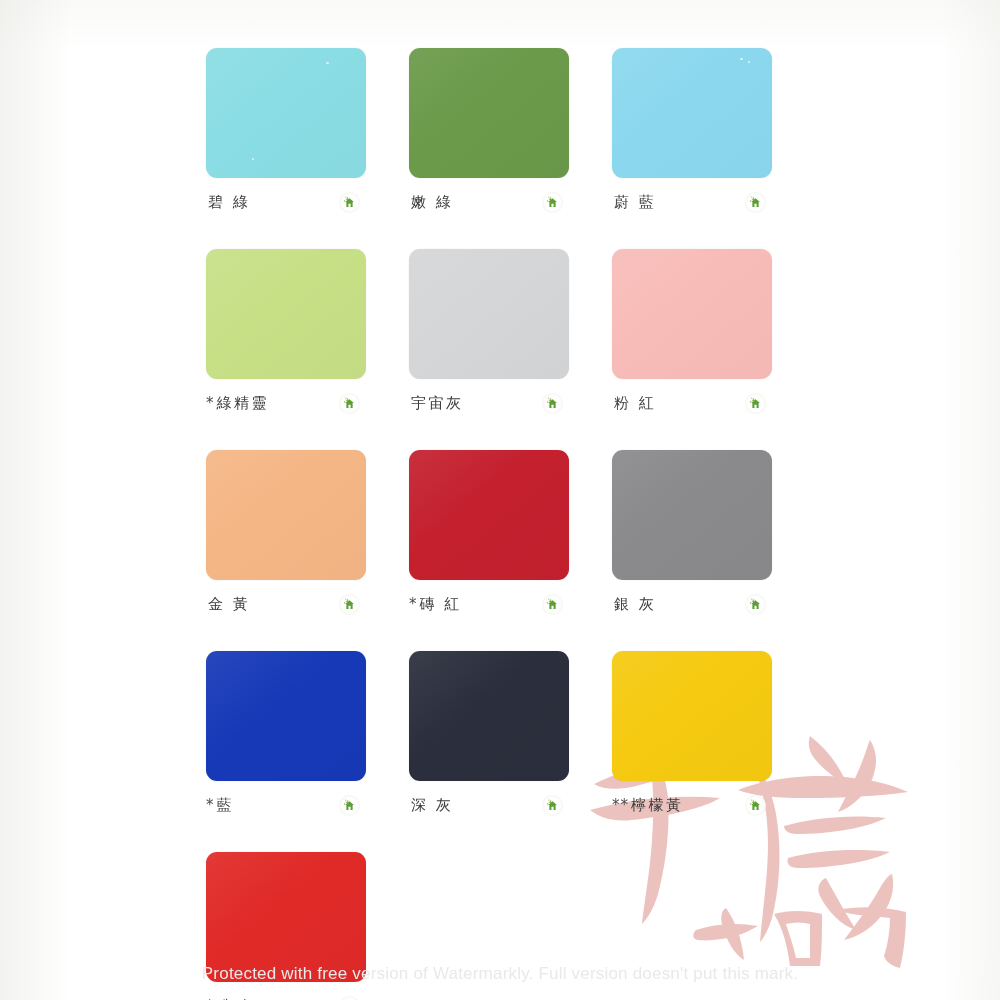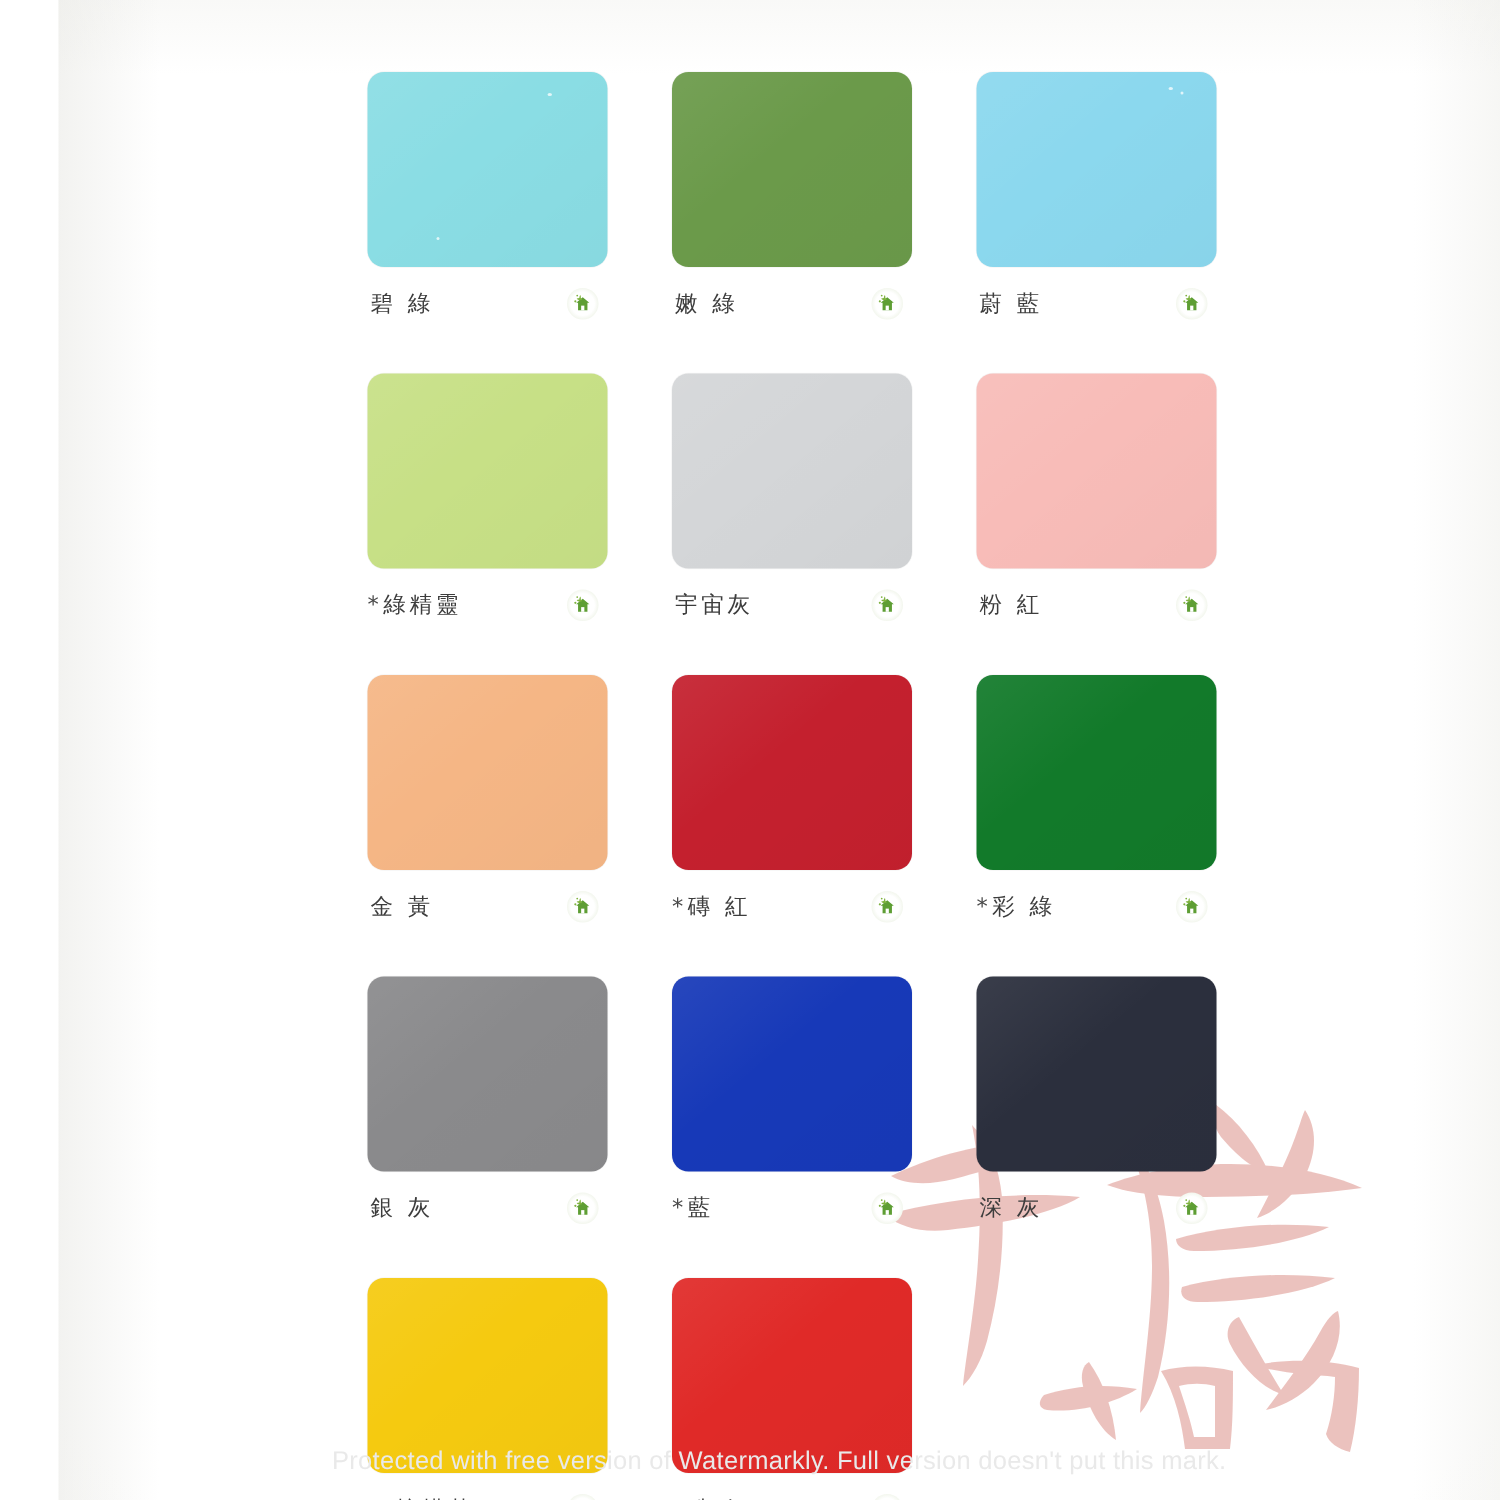--- a/index.html
+++ b/index.html
@@ -14,21 +14,20 @@
     overflow: hidden;
     position: relative;
   }
 
   
   #page {
     position: absolute;
     inset: 0;
     background:
       radial-gradient(ellipse 120% 110% at 50% 50%, #ffffff 58%, #fbfbfa 78%, #f4f4f2 100%);
-    margin-left: 39px;
   }
   #page::before {
     content: "";
     position: absolute;
     inset: 0;
     background:
       linear-gradient(90deg, rgba(232,232,228,.55) 0%, rgba(255,255,255,0) 7%),
       linear-gradient(270deg, rgba(236,236,232,.45) 0%, rgba(255,255,255,0) 6%),
       linear-gradient(180deg, rgba(240,240,236,.40) 0%, rgba(255,255,255,0) 5%);
     pointer-events: none;
@@ -305,36 +304,20 @@
             <rect x="10.3" y="14" width="3.4" height="5" fill="#ffffff"></rect>
             <path d="M5.5 6.5 C8 5.4 10.6 5.8 11.6 7.4 C9.6 8.6 6.8 8.4 5.5 6.5 Z" fill="#7FB23F"></path>
             <path d="M9.5 2.6 C10.4 4.6 10.1 6.6 8.9 7.6 C8 6 8.2 3.9 9.5 2.6 Z" fill="#7FB23F"></path>
             <circle cx="4.1" cy="9.4" r="1.15" fill="#7FB23F"></circle>
             <circle cx="6.1" cy="3.3" r="0.95" fill="#7FB23F"></circle>
           </svg>
         </span>
       </div>
     </div>
 
-    <div class="cell">
-      <div class="chip" style="background:#127A2A"></div>
-      <div class="caption">
-        <span class="label"><span class="star">*</span><span>彩 綠</span></span>
-        <span class="eco-icon">
-          <svg width="15" height="15" viewBox="0 0 24 24" aria-hidden="true">
-            <path d="M12 5 L19 11 H17 V19 H7 V11 H5 Z" fill="#5E9E34"></path>
-            <rect x="10.3" y="14" width="3.4" height="5" fill="#ffffff"></rect>
-            <path d="M5.5 6.5 C8 5.4 10.6 5.8 11.6 7.4 C9.6 8.6 6.8 8.4 5.5 6.5 Z" fill="#7FB23F"></path>
-            <path d="M9.5 2.6 C10.4 4.6 10.1 6.6 8.9 7.6 C8 6 8.2 3.9 9.5 2.6 Z" fill="#7FB23F"></path>
-            <circle cx="4.1" cy="9.4" r="1.15" fill="#7FB23F"></circle>
-            <circle cx="6.1" cy="3.3" r="0.95" fill="#7FB23F"></circle>
-          </svg>
-        </span>
-      </div>
-    </div>
 
     <div class="cell">
       <div class="chip" style="background:#8A8A8C"></div>
       <div class="caption">
         <span class="label"><span class="star"></span><span>銀 灰</span></span>
         <span class="eco-icon">
           <svg width="15" height="15" viewBox="0 0 24 24" aria-hidden="true">
             <path d="M12 5 L19 11 H17 V19 H7 V11 H5 Z" fill="#5E9E34"></path>
             <rect x="10.3" y="14" width="3.4" height="5" fill="#ffffff"></rect>
             <path d="M5.5 6.5 C8 5.4 10.6 5.8 11.6 7.4 C9.6 8.6 6.8 8.4 5.5 6.5 Z" fill="#7FB23F"></path>

